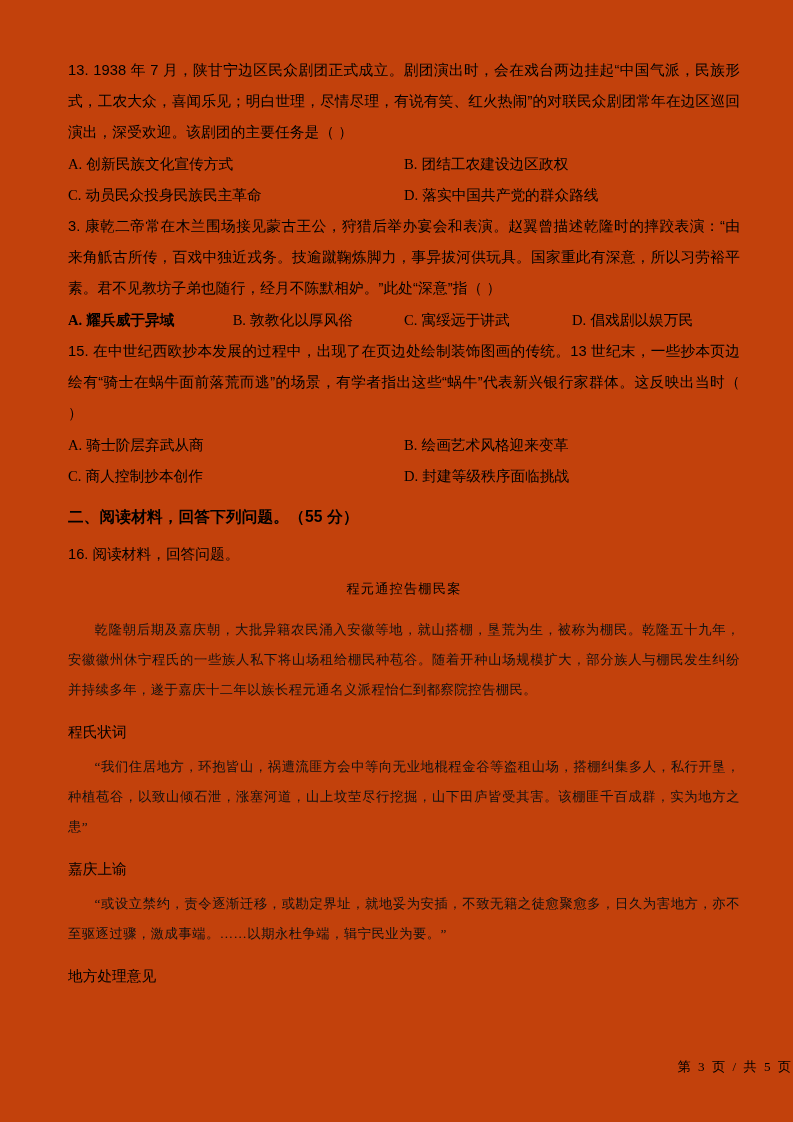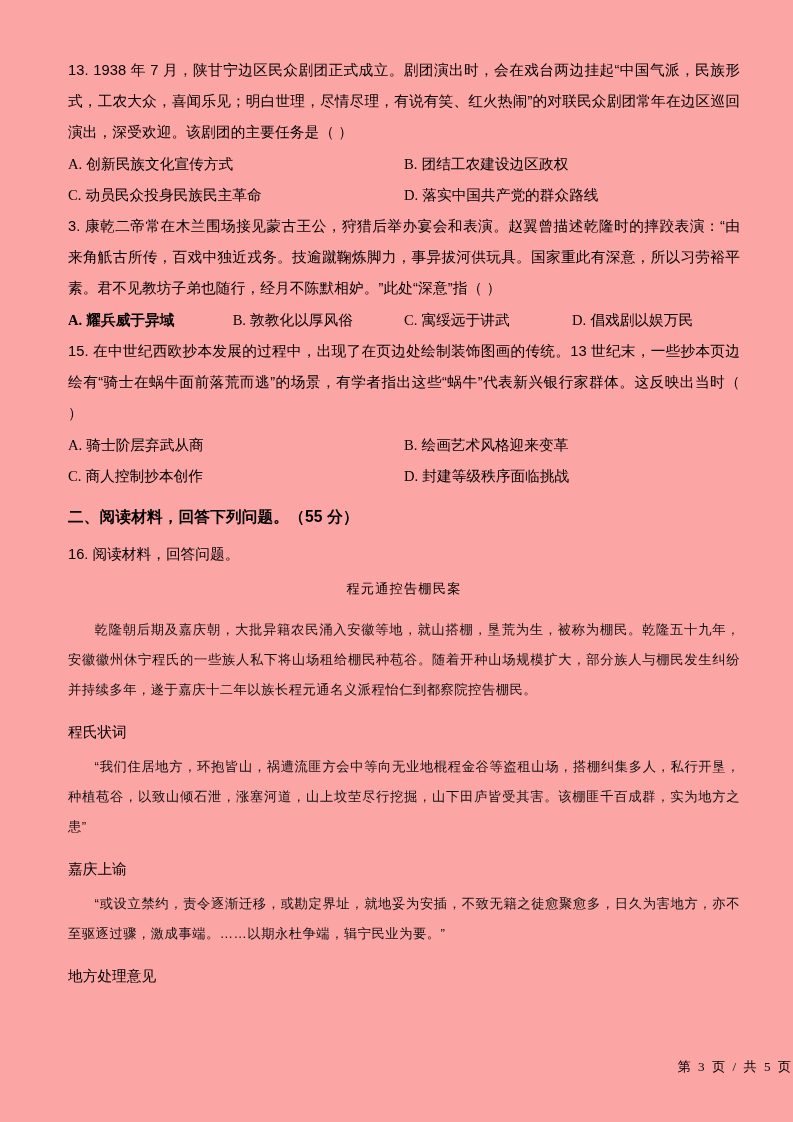--- a/index.html
+++ b/index.html
@@ -9,21 +9,21 @@
   }
   body {
     font-family: "Liberation Sans", "DejaVu Sans", sans-serif;
     color: #000000;
   }
   .page {
     position: relative;
     width: 793px;
     height: 1122px;
     margin: 0 auto;
-    background: #fca5a5;
+    background: #c2410c;
     box-sizing: border-box;
     padding: 55px 55px 0 68px;
     overflow: hidden;
   }
   .content {
     width: 672px;
   }
 
   
   .question {
@@ -85,21 +85,21 @@
   }
   .material-title {
     font-family: Liberation Sans, sans-serif;
     font-size: 13.2px;
     text-align: center;
     line-height: 26px;
     margin: 6px 0 13px 0;
     letter-spacing: 1.2px;
   }
   .material-para {
-    font-family: Liberation Sans, sans-serif;
+    font-family: Liberation Serif, serif;
     font-size: 13.3px;
     line-height: 30px;
     text-align: justify;
     text-justify: inter-ideograph;
     text-indent: 2em;
     letter-spacing: 0.5px;
     margin: 0 0 2px 0;
     color: #111111;
   }
   .source-label {

